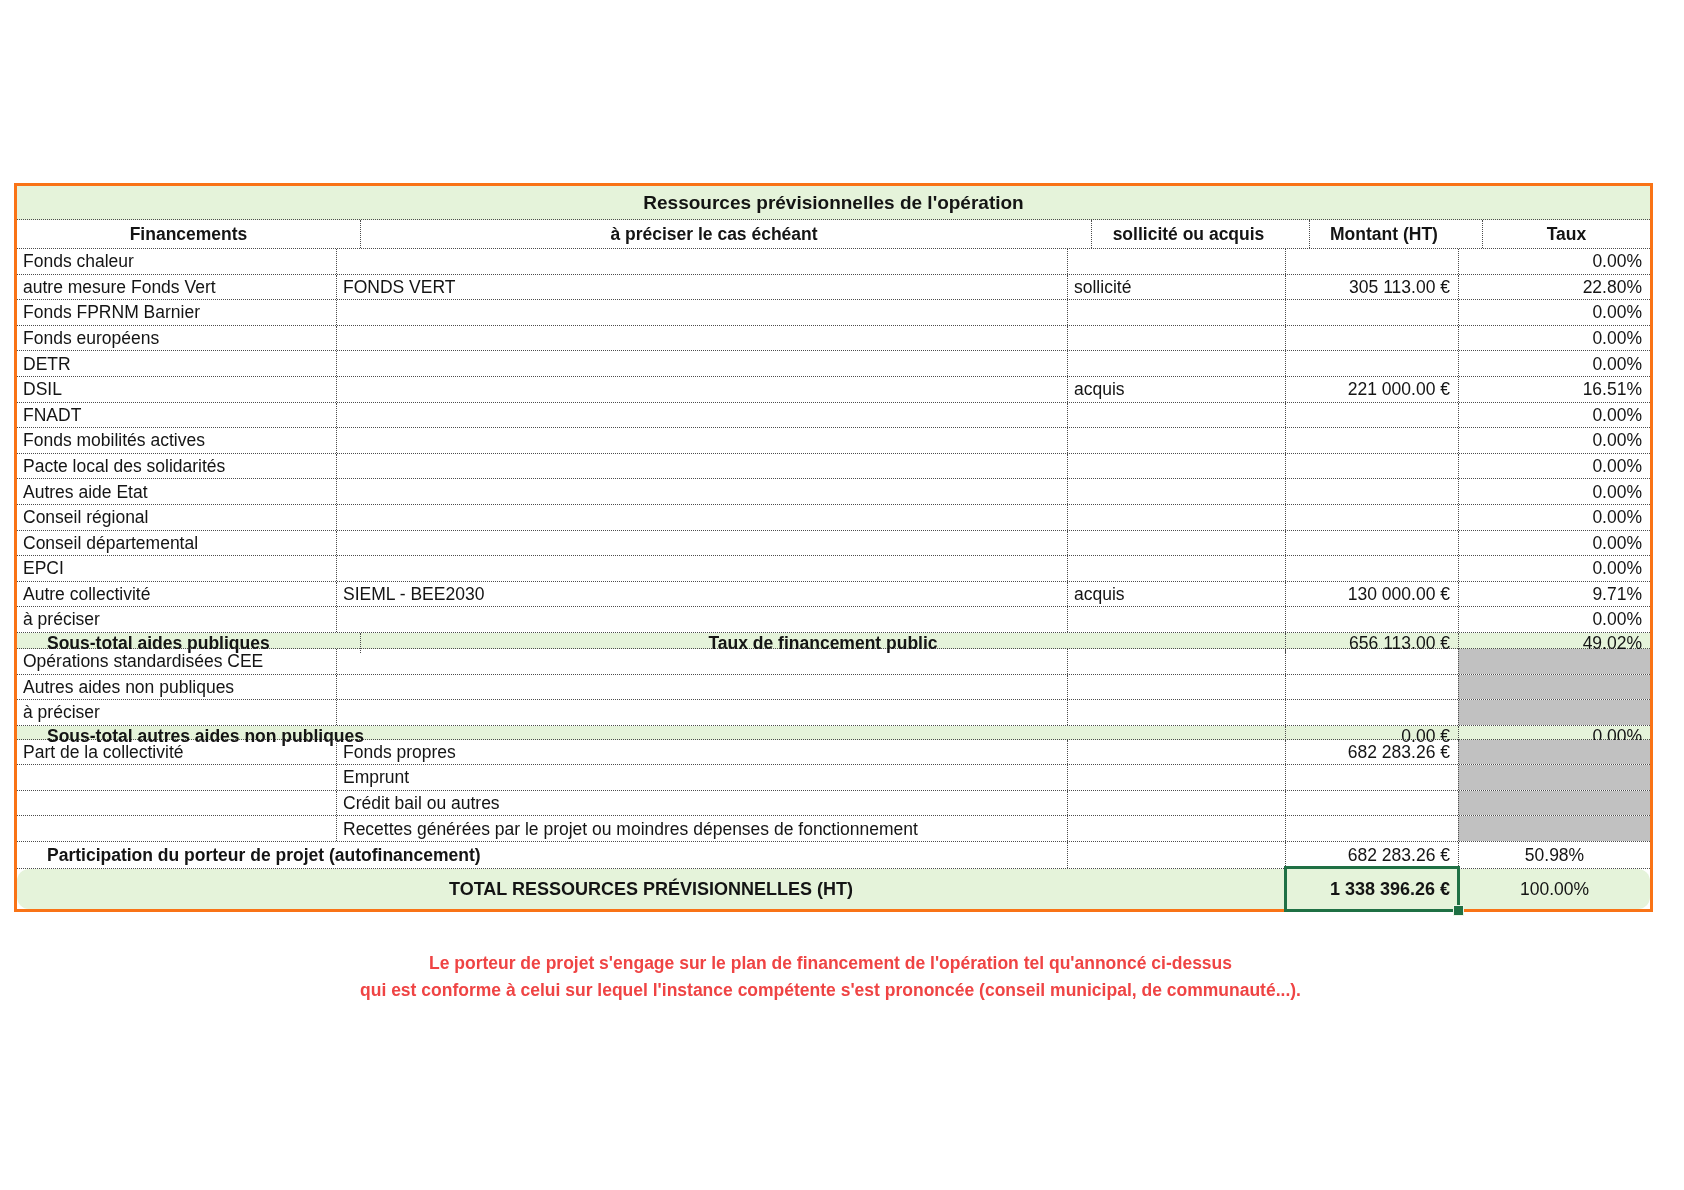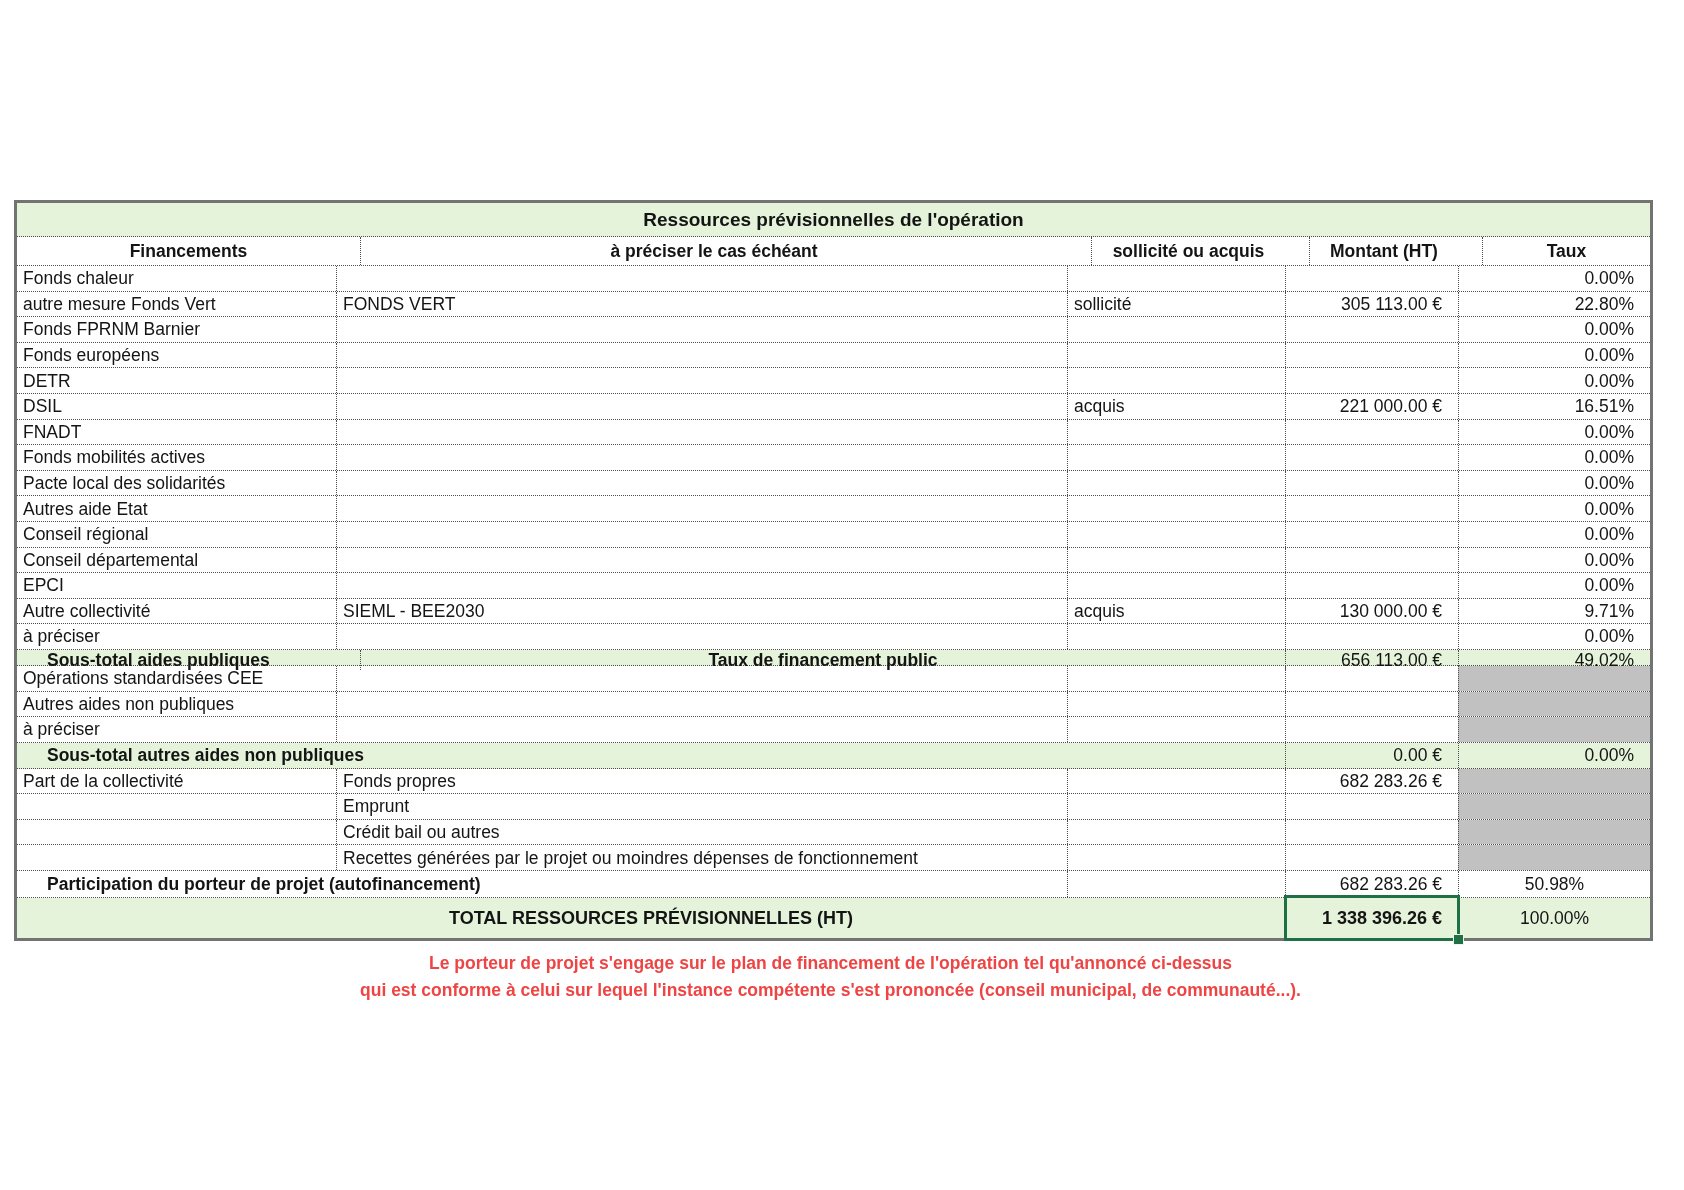--- a/index.html
+++ b/index.html
@@ -3,43 +3,43 @@
 <meta charset="utf-8">
 <style>
   html,body{margin:0;padding:0;}
   body{
     width:1684px;height:1190px;background:#ffffff;overflow:hidden;
     font-family:"Liberation Sans","DejaVu Sans",sans-serif;color:#141414;
   }
   .sheet{position:relative;width:1684px;height:1190px;background:#fff;}
 
   .tbl{
-    position:absolute;left:14px;top:200px;width:1639px;
-    border:3px solid #737373;box-sizing:border-box;background:#fff;
+    position:absolute;left:14px;top:183px;width:1639px;
+    border:3px solid #f97316;box-sizing:border-box;background:#fff;
   }
   .r{
     display:grid;box-sizing:border-box;height:25.6px;
     border-bottom:1px dotted #4c4c4c;
   }
   .r-cols5{grid-template-columns:319px 731px 218px 173px 1fr;}
   .r-title{grid-template-columns:1fr;height:34px;background:#e5f3da;}
   .r-head{grid-template-columns:319px 731px 218px 173px 1fr;height:29px;}
   .r-sub1{grid-template-columns:319px 949px 173px 1fr;height:16px;background:#e5f3da;}
-  .r-sub2{grid-template-columns:1268px 173px 1fr;height:26px;background:#e5f3da;}
+  .r-sub2{grid-template-columns:1268px 173px 1fr;height:14px;background:#e5f3da;}
   .r-part{grid-template-columns:1050px 218px 173px 1fr;height:27px;}
   .r-total{grid-template-columns:1268px 173px 1fr;height:40px;background:#e5f3da;border-bottom:none;}
-  .r:last-child{border-bottom:none;}
+  .r:last-child{border-bottom:none;border-radius:12px;}
 
   .c{
     box-sizing:border-box;display:flex;align-items:center;
     padding:1px 6px 0 6px;font-size:17.5px;white-space:nowrap;overflow:visible;
     line-height:1.1;
   }
   .bl{border-left:1px dotted #4c4c4c;}
-  .num{justify-content:flex-end;padding-right:16px;}
+  .num{justify-content:flex-end;padding-right:8px;}
   .ctr{justify-content:center;text-align:center;}
   .b{font-weight:bold;margin-left:24px;}
   .gray{background:#c1c1c1;}
   .title-c{font-size:19px;font-weight:bold;}
   .total-label{font-size:18px;font-weight:bold;}
   .total-amount{font-size:18px;font-weight:bold;}
 
   
   .sel{position:relative;}
   .sel-outline{

